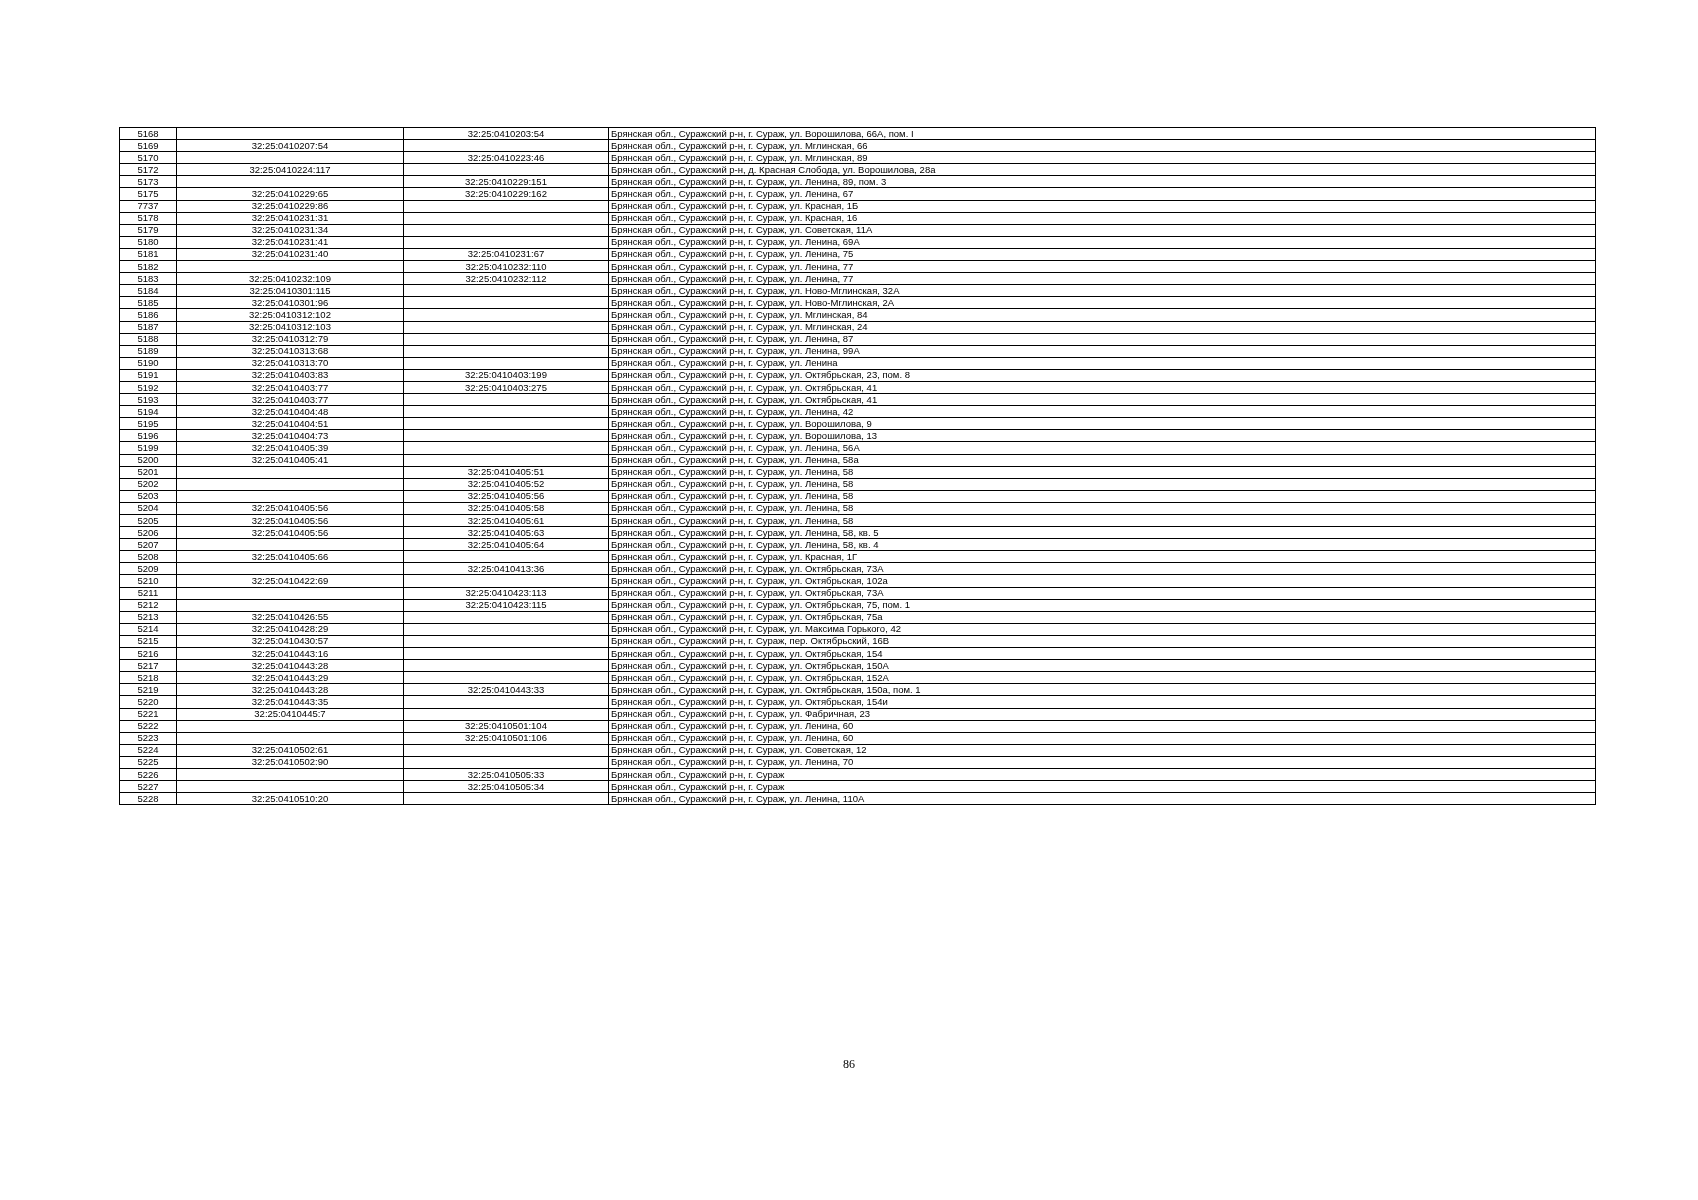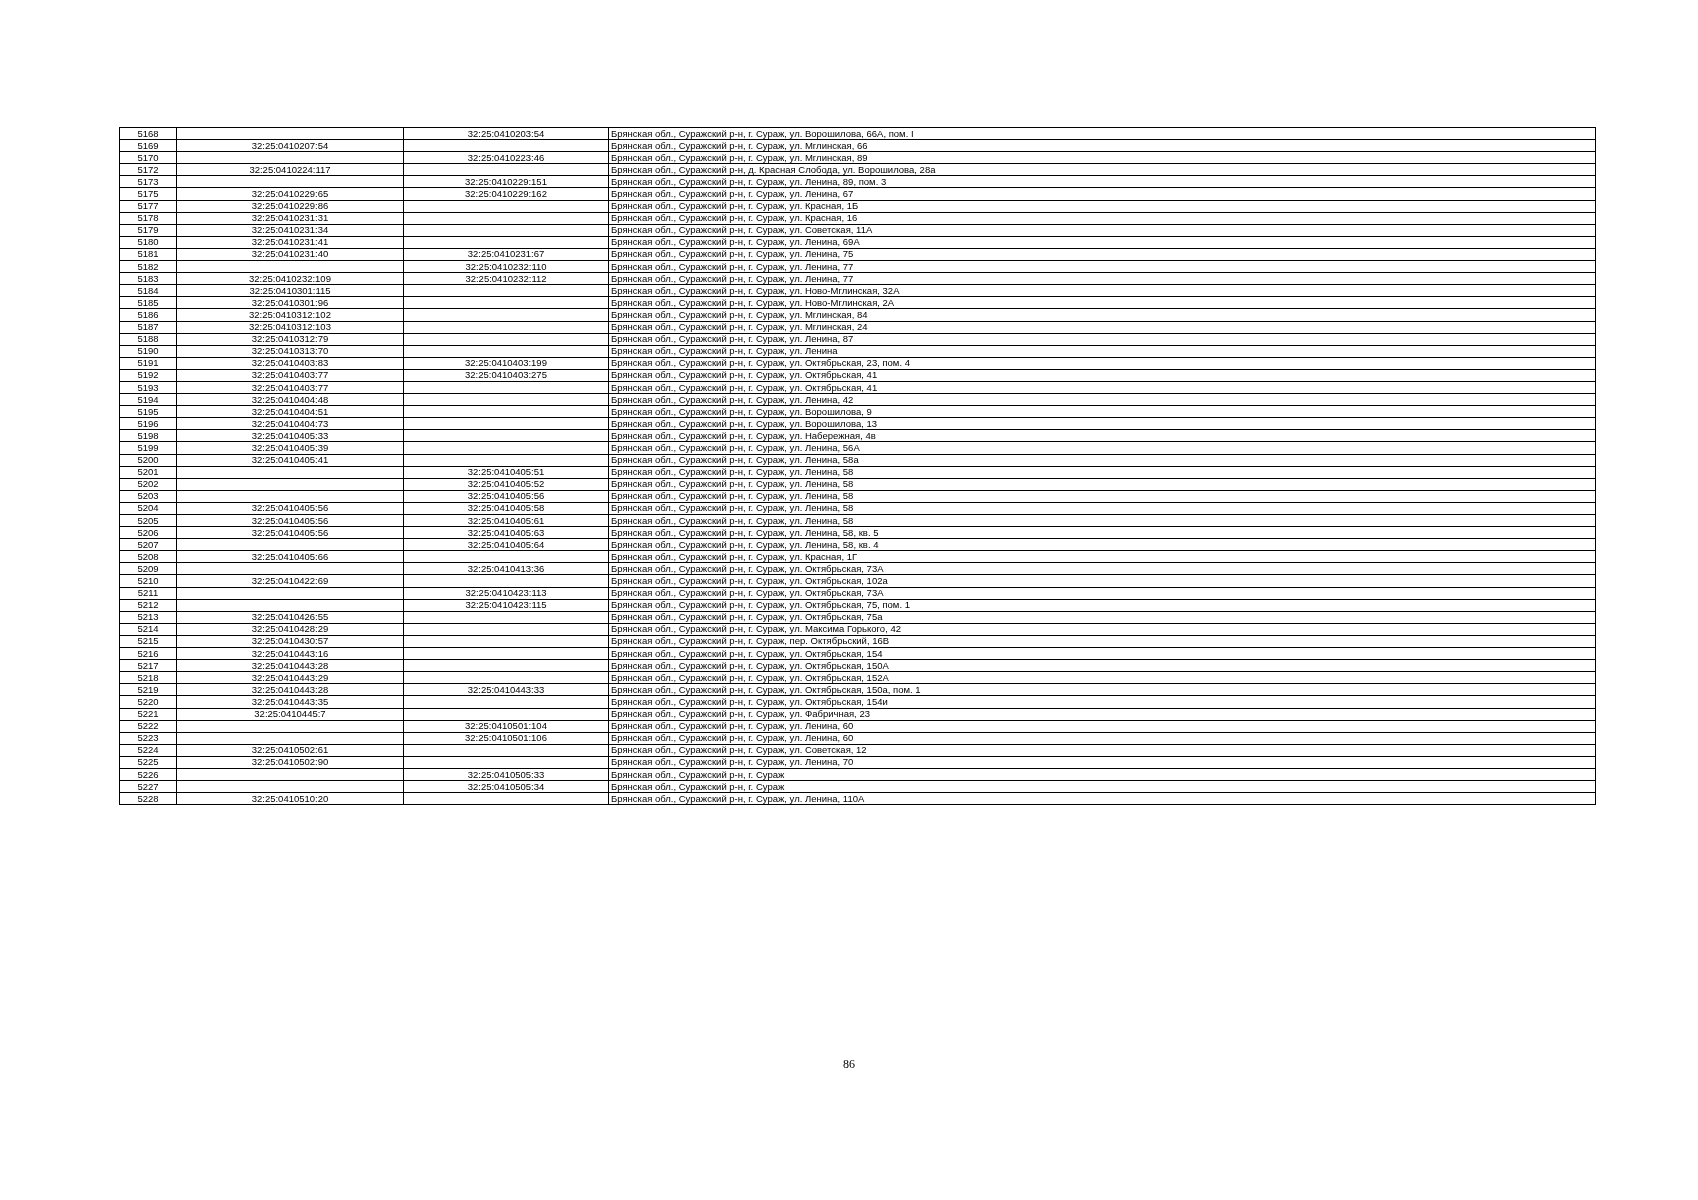--- a/index.html
+++ b/index.html
@@ -102,21 +102,21 @@
           <td class="col-b">32:25:0410229:151</td>
           <td class="col-addr">Брянская обл., Суражский р-н, г. Сураж, ул. Ленина, 89, пом. 3</td>
         </tr>
         <tr>
           <td class="col-num">5175</td>
           <td class="col-a">32:25:0410229:65</td>
           <td class="col-b">32:25:0410229:162</td>
           <td class="col-addr">Брянская обл., Суражский р-н, г. Сураж, ул. Ленина, 67</td>
         </tr>
         <tr>
-          <td class="col-num">5177</td>
+          <td class="col-num">7737</td>
           <td class="col-a">32:25:0410229:86</td>
           <td class="col-b"></td>
           <td class="col-addr">Брянская обл., Суражский р-н, г. Сураж, ул. Красная, 1Б</td>
         </tr>
         <tr>
           <td class="col-num">5178</td>
           <td class="col-a">32:25:0410231:31</td>
           <td class="col-b"></td>
           <td class="col-addr">Брянская обл., Суражский р-н, г. Сураж, ул. Красная, 16</td>
         </tr>
@@ -174,30 +174,36 @@
           <td class="col-b"></td>
           <td class="col-addr">Брянская обл., Суражский р-н, г. Сураж, ул. Мглинская, 24</td>
         </tr>
         <tr>
           <td class="col-num">5188</td>
           <td class="col-a">32:25:0410312:79</td>
           <td class="col-b"></td>
           <td class="col-addr">Брянская обл., Суражский р-н, г. Сураж, ул. Ленина, 87</td>
         </tr>
         <tr>
+          <td class="col-num">5189</td>
+          <td class="col-a">32:25:0410313:68</td>
+          <td class="col-b"></td>
+          <td class="col-addr">Брянская обл., Суражский р-н, г. Сураж, ул. Ленина, 99А</td>
+        </tr>
+        <tr>
           <td class="col-num">5190</td>
           <td class="col-a">32:25:0410313:70</td>
           <td class="col-b"></td>
           <td class="col-addr">Брянская обл., Суражский р-н, г. Сураж, ул. Ленина</td>
         </tr>
         <tr>
           <td class="col-num">5191</td>
           <td class="col-a">32:25:0410403:83</td>
           <td class="col-b">32:25:0410403:199</td>
-          <td class="col-addr">Брянская обл., Суражский р-н, г. Сураж, ул. Октябрьская, 23, пом. 4</td>
+          <td class="col-addr">Брянская обл., Суражский р-н, г. Сураж, ул. Октябрьская, 23, пом. 8</td>
         </tr>
         <tr>
           <td class="col-num">5192</td>
           <td class="col-a">32:25:0410403:77</td>
           <td class="col-b">32:25:0410403:275</td>
           <td class="col-addr">Брянская обл., Суражский р-н, г. Сураж, ул. Октябрьская, 41</td>
         </tr>
         <tr>
           <td class="col-num">5193</td>
           <td class="col-a">32:25:0410403:77</td>
@@ -214,26 +220,20 @@
           <td class="col-num">5195</td>
           <td class="col-a">32:25:0410404:51</td>
           <td class="col-b"></td>
           <td class="col-addr">Брянская обл., Суражский р-н, г. Сураж, ул. Ворошилова, 9</td>
         </tr>
         <tr>
           <td class="col-num">5196</td>
           <td class="col-a">32:25:0410404:73</td>
           <td class="col-b"></td>
           <td class="col-addr">Брянская обл., Суражский р-н, г. Сураж, ул. Ворошилова, 13</td>
-        </tr>
-        <tr>
-          <td class="col-num">5198</td>
-          <td class="col-a">32:25:0410405:33</td>
-          <td class="col-b"></td>
-          <td class="col-addr">Брянская обл., Суражский р-н, г. Сураж, ул. Набережная, 4в</td>
         </tr>
         <tr>
           <td class="col-num">5199</td>
           <td class="col-a">32:25:0410405:39</td>
           <td class="col-b"></td>
           <td class="col-addr">Брянская обл., Суражский р-н, г. Сураж, ул. Ленина, 56А</td>
         </tr>
         <tr>
           <td class="col-num">5200</td>
           <td class="col-a">32:25:0410405:41</td>

